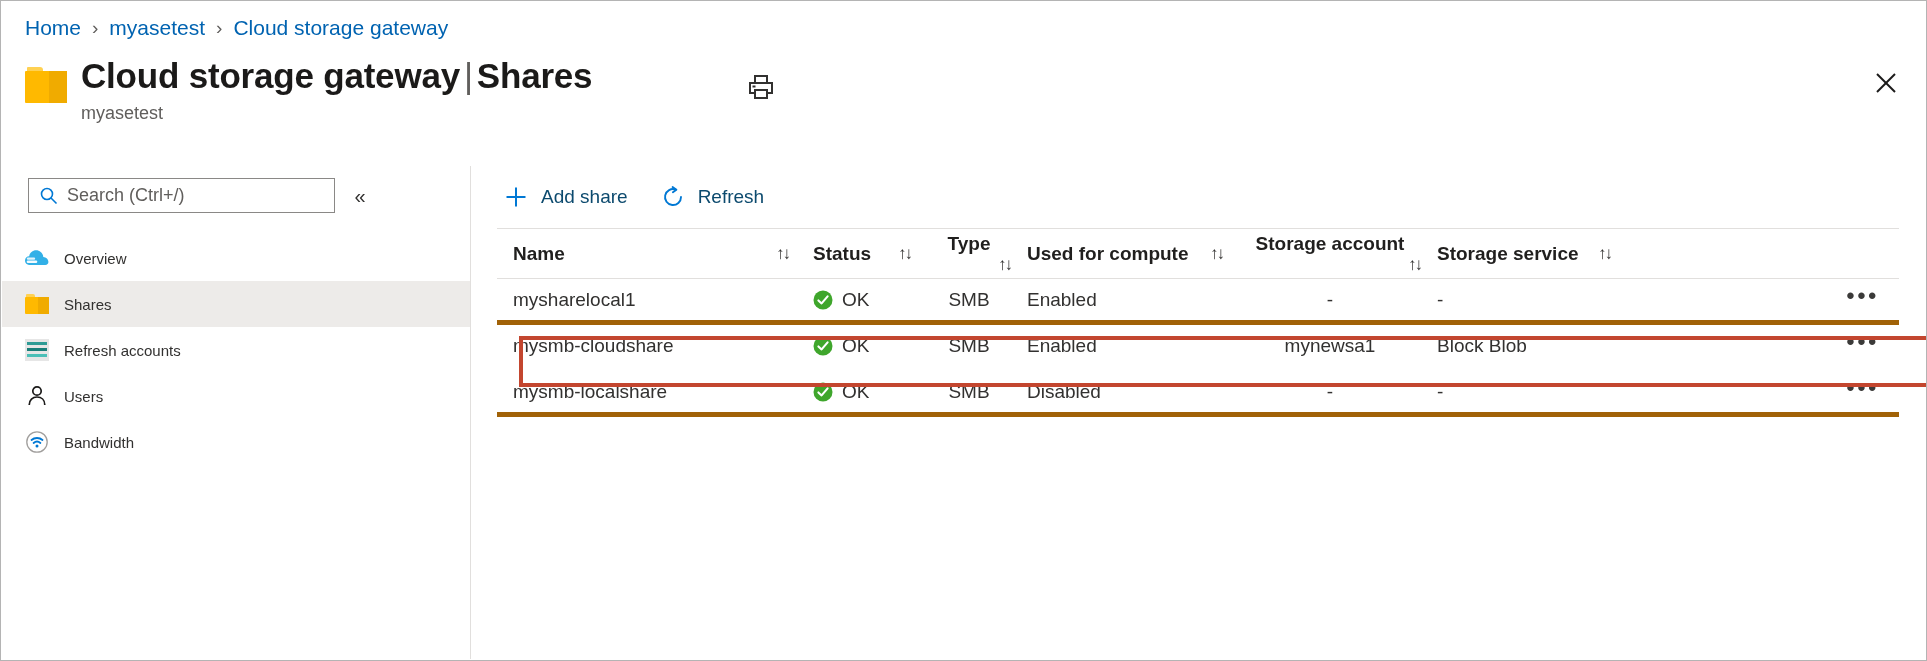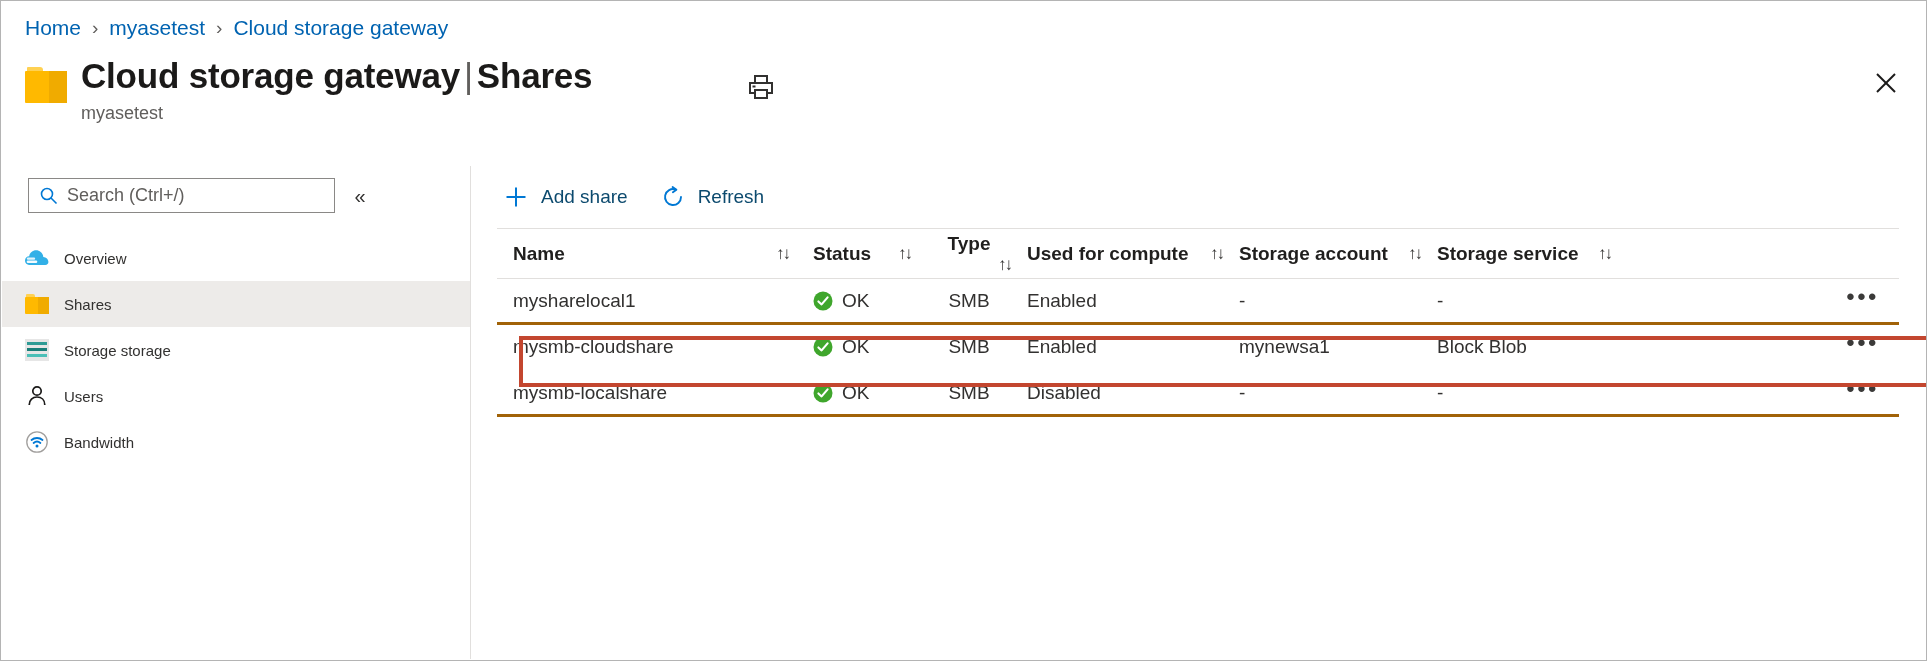--- a/index.html
+++ b/index.html
@@ -266,21 +266,21 @@
 
   
   .tbl {
     margin: 0 26px;
     position: relative;
   }
   .trow {
     display: flex;
     align-items: center;
     height: 46px;
-    border-bottom: 3px solid #a16207;
+    border-bottom: 5px solid #a16207;
     font-size: 19px;
     color: #323130;
   }
   .thead {
     height: 50px;
     border-bottom: 1px solid #e1dfdd;
   }
   .thead .cell {
     font-weight: 600;
     color: #201f1e;
@@ -291,21 +291,21 @@
     display: flex;
     align-items: center;
     padding-left: 16px;
     white-space: nowrap;
     overflow: hidden;
   }
   .c-name   { width: 300px; }
   .c-status { width: 114px; }
   .c-type   { width: 100px; flex-direction: column; }
   .c-compute{ width: 212px; }
-  .c-account{ width: 198px; }
+  .c-account{ width: 198px; flex-direction: column; }
   .c-service{ width: 190px; }
   .c-more   { flex: 1; justify-content: flex-end; padding-right: 20px; }
 
   .sort-ico {
     margin-left: auto;
     padding-left: 8px;
     font-size: 17px;
     color: #323130;
     font-weight: 400;
     letter-spacing: -2px;
@@ -426,21 +426,21 @@
       </li>
 
       <li class="nav-item">
         <span class="nav-ico">
           <span class="stor-ico">
               <i></i>
               <i></i>
               <i></i>
             </span>
         </span>
-        <span class="nav-label">Storage storage</span>
+        <span class="nav-label">Refresh accounts</span>
       </li>
 
       <li class="nav-item">
         <span class="nav-ico">
           <svg width="24" height="24" viewBox="0 0 24 24" aria-hidden="true">
             <circle cx="12" cy="7" r="4.2" fill="none" stroke="#1b1a19" stroke-width="1.7"></circle>
             <path d="M4.2 21 C4.2 15.8 7.6 13 12 13 C16.4 13 19.8 15.8 19.8 21" fill="none" stroke="#1b1a19" stroke-width="1.7"></path>
           </svg>
         </span>
         <span class="nav-label">Users</span>

